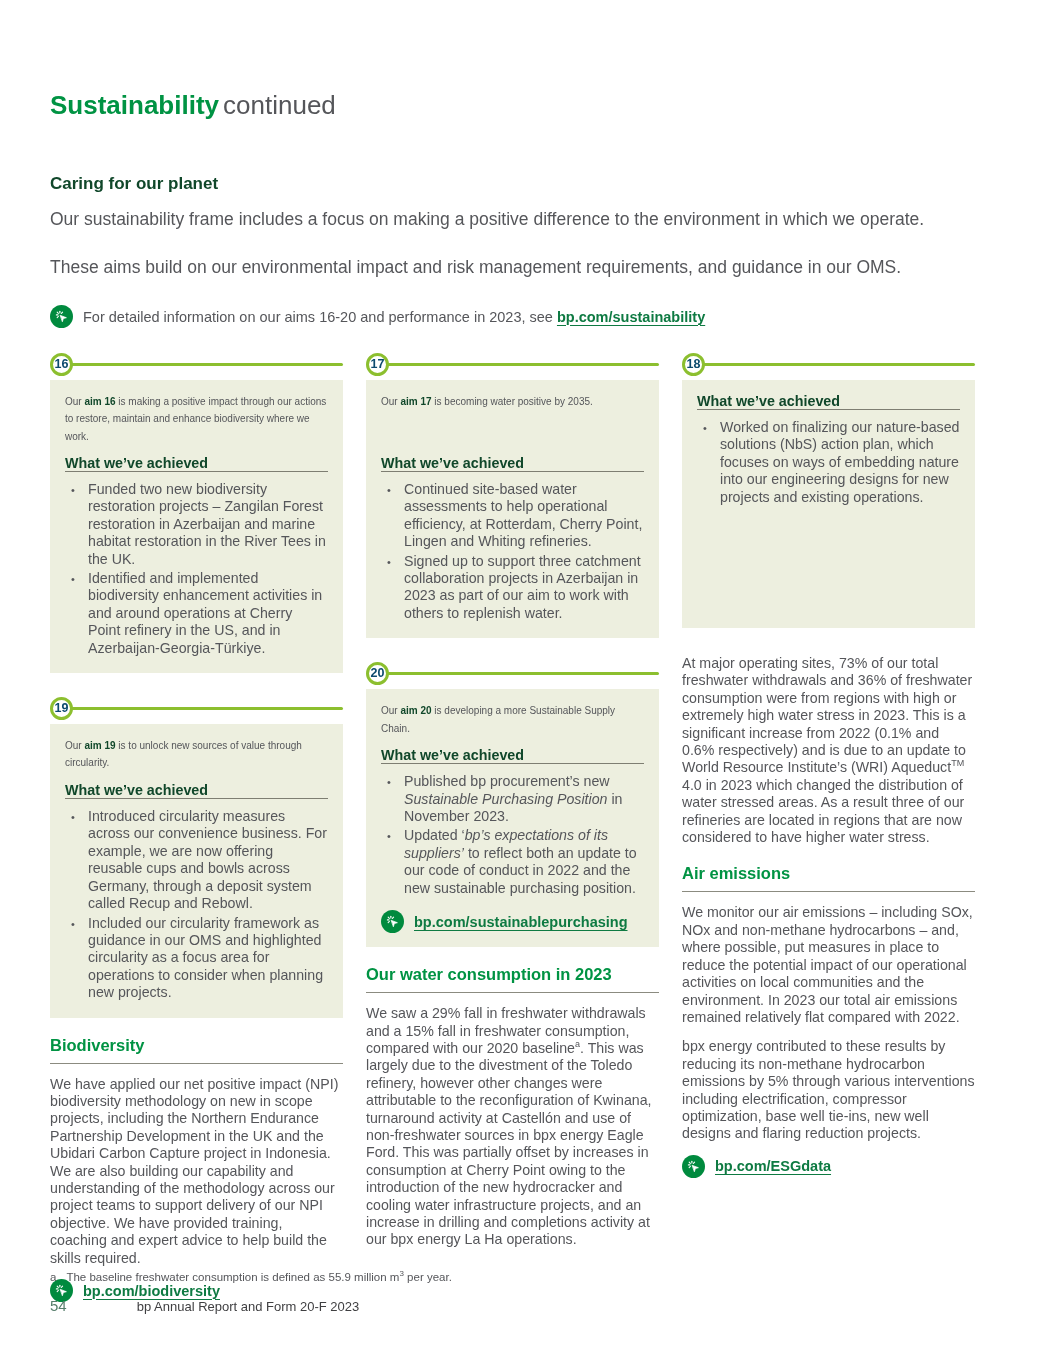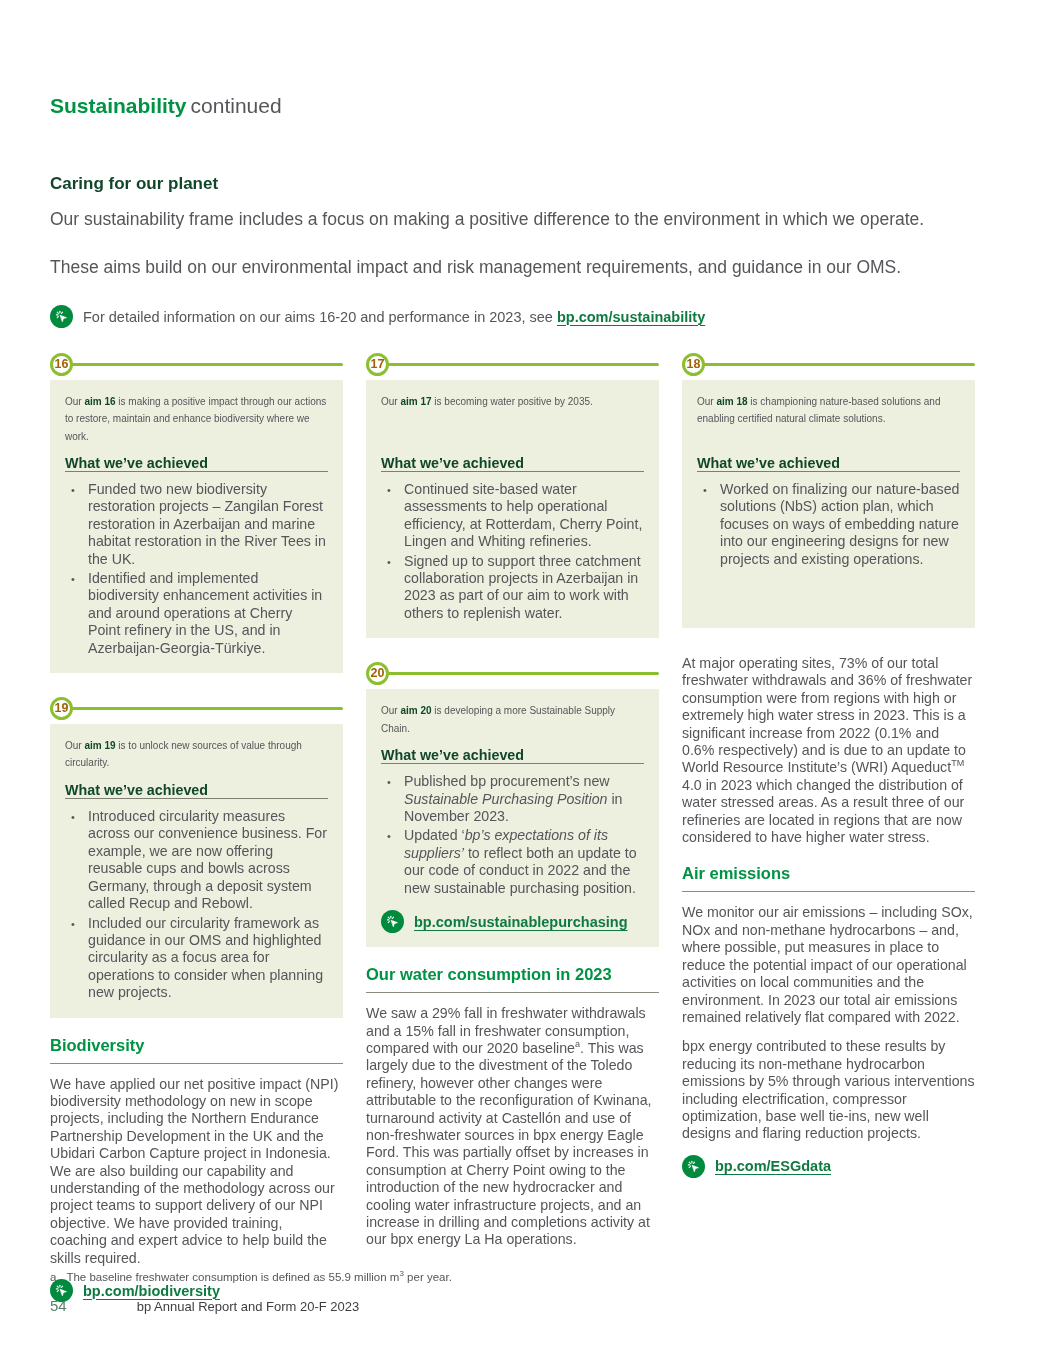--- a/index.html
+++ b/index.html
@@ -12,40 +12,40 @@
     --rule_gray:#8b8b80;
   }
   *{box-sizing:border-box;margin:0;padding:0;}
   html,body{background:#ffffff;}
   .page{
     position:relative;width:1048px;height:1365px;background:#fff;overflow:hidden;
     font-family:"Liberation Sans","DejaVu Sans",sans-serif;color:var(--body_gray);
   }
   .content{position:absolute;left:50px;top:0;width:925px;}
   
-  .doc-title{margin-top:94px;font-size:21px;line-height:23px;font-weight:bold;}
+  .doc-title{margin-top:94px;font-size:26px;line-height:23px;font-weight:bold;}
   .doc-title .t-bold{color:var(--brand_green);}
   .doc-title .t-rest{color:var(--body_gray);font-weight:normal;margin-left:4px;}
   
   .lede h2{margin-top:57px;font-size:17px;line-height:20px;color:var(--dark_green);font-weight:bold;}
   .lede p{margin-top:11px;font-size:17.5px;line-height:28px;color:var(--body_gray);max-width:885px;}
   .lede p + p{margin-top:20px;}
   
   .linkrow{display:flex;align-items:center;gap:10px;font-size:14.5px;line-height:18px;}
   .linkrow.lede-link{margin-top:24px;}
   .linkicon{width:23px;height:23px;border-radius:50%;background:#008a3e;display:inline-flex;align-items:center;justify-content:center;flex:none;}
   .linkicon svg{width:13px;height:13px;display:block;}
   a.greenlink{color:var(--link_green);font-weight:bold;text-decoration:underline;text-underline-offset:3px;text-decoration-thickness:1px;cursor:pointer;}
   .linkpre{color:var(--body_gray);}
   
   .grid{display:grid;grid-template-columns:repeat(3,1fr);column-gap:23px;margin-top:21px;}
   
   .card + .card{margin-top:20px;}
   .card-head{display:flex;align-items:center;height:30px;}
-  .badge{width:23px;height:23px;border:3px solid var(--lime);border-radius:50%;background:#fff;color:#a16207;
+  .badge{width:23px;height:23px;border:3px solid var(--lime);border-radius:50%;background:#fff;color:#0c4a6e;
          font-weight:bold;font-size:12.5px;display:flex;align-items:center;justify-content:center;z-index:1;flex:none;}
   .card-line{flex:1;height:3px;background:var(--lime);margin-left:-2px;border-radius:2px;}
   .card-box{background:var(--card_bg);padding:13px 15px 14px;min-height:248px;margin-top:1px;}
   .card-intro{font-size:10px;line-height:17.4px;color:var(--body_gray);margin-bottom:9px;}
   .row1 .card-intro{min-height:53px;}
   .row2 .card-intro{min-height:36px;}
   .achieved{font-size:14.3px;font-weight:bold;color:var(--dark_green);padding-bottom:0;border-bottom:1px solid #7e7e72;}
   ul.bullets{list-style:none;margin-top:9px;}
   ul.bullets li{position:relative;padding-left:23px;font-size:14.2px;line-height:17.4px;margin-bottom:2px;color:var(--body_gray);}
   ul.bullets li::before{content:"•";position:absolute;left:6px;top:1px;font-size:11px;color:var(--body_gray);}
@@ -195,21 +195,20 @@
         <p class="body"><span>We saw a 29% fall in freshwater withdrawals and a 15% fall in freshwater consumption, compared with our 2020 baseline</span><sup>a</sup><span>. This was largely due to the divestment of the Toledo refinery, however other changes were attributable to the reconfiguration of Kwinana, turnaround activity at Castellón and use of non-freshwater sources in bpx energy Eagle Ford. This was partially offset by increases in consumption at Cherry Point owing to the introduction of the new hydrocracker and cooling water infrastructure projects, and an increase in drilling and completions activity at our bpx energy La Ha operations.</span></p>
       </div>
 
       <div class="col">
         <div class="card row1">
           <div class="card-head">
             <span class="badge">18</span>
             <span class="card-line"></span>
           </div>
           <div class="card-box">
-            <p class="card-intro"><span>Our </span><span class="sb c-dark">aim 18</span><span> is championing nature-based solutions and enabling certified natural climate solutions.</span></p>
             <h4 class="achieved">What we’ve achieved</h4>
             <ul class="bullets">
               <li><span>Worked on finalizing our nature-based solutions (NbS) action plan, which focuses on ways of embedding nature into our engineering designs for new projects and existing operations.</span></li>
             </ul>
           </div>
         </div>
 
         <p class="body coltext-start"><span>At major operating sites, 73% of our total freshwater withdrawals and 36% of freshwater consumption were from regions with high or extremely high water stress in 2023. This is a significant increase from 2022 (0.1% and 0.6% respectively) and is due to an update to World Resource Institute’s (WRI) Aqueduct</span><sup>TM</sup><span> 4.0 in 2023 which changed the distribution of water stressed areas. As a result three of our refineries are located in regions that are now considered to have higher water stress.</span></p>
         <h3 class="sec">Air emissions</h3>
         <p class="body">We monitor our air emissions – including SOx, NOx and non-methane hydrocarbons – and, where possible, put measures in place to reduce the potential impact of our operational activities on local communities and the environment. In 2023 our total air emissions remained relatively flat compared with 2022.</p>

